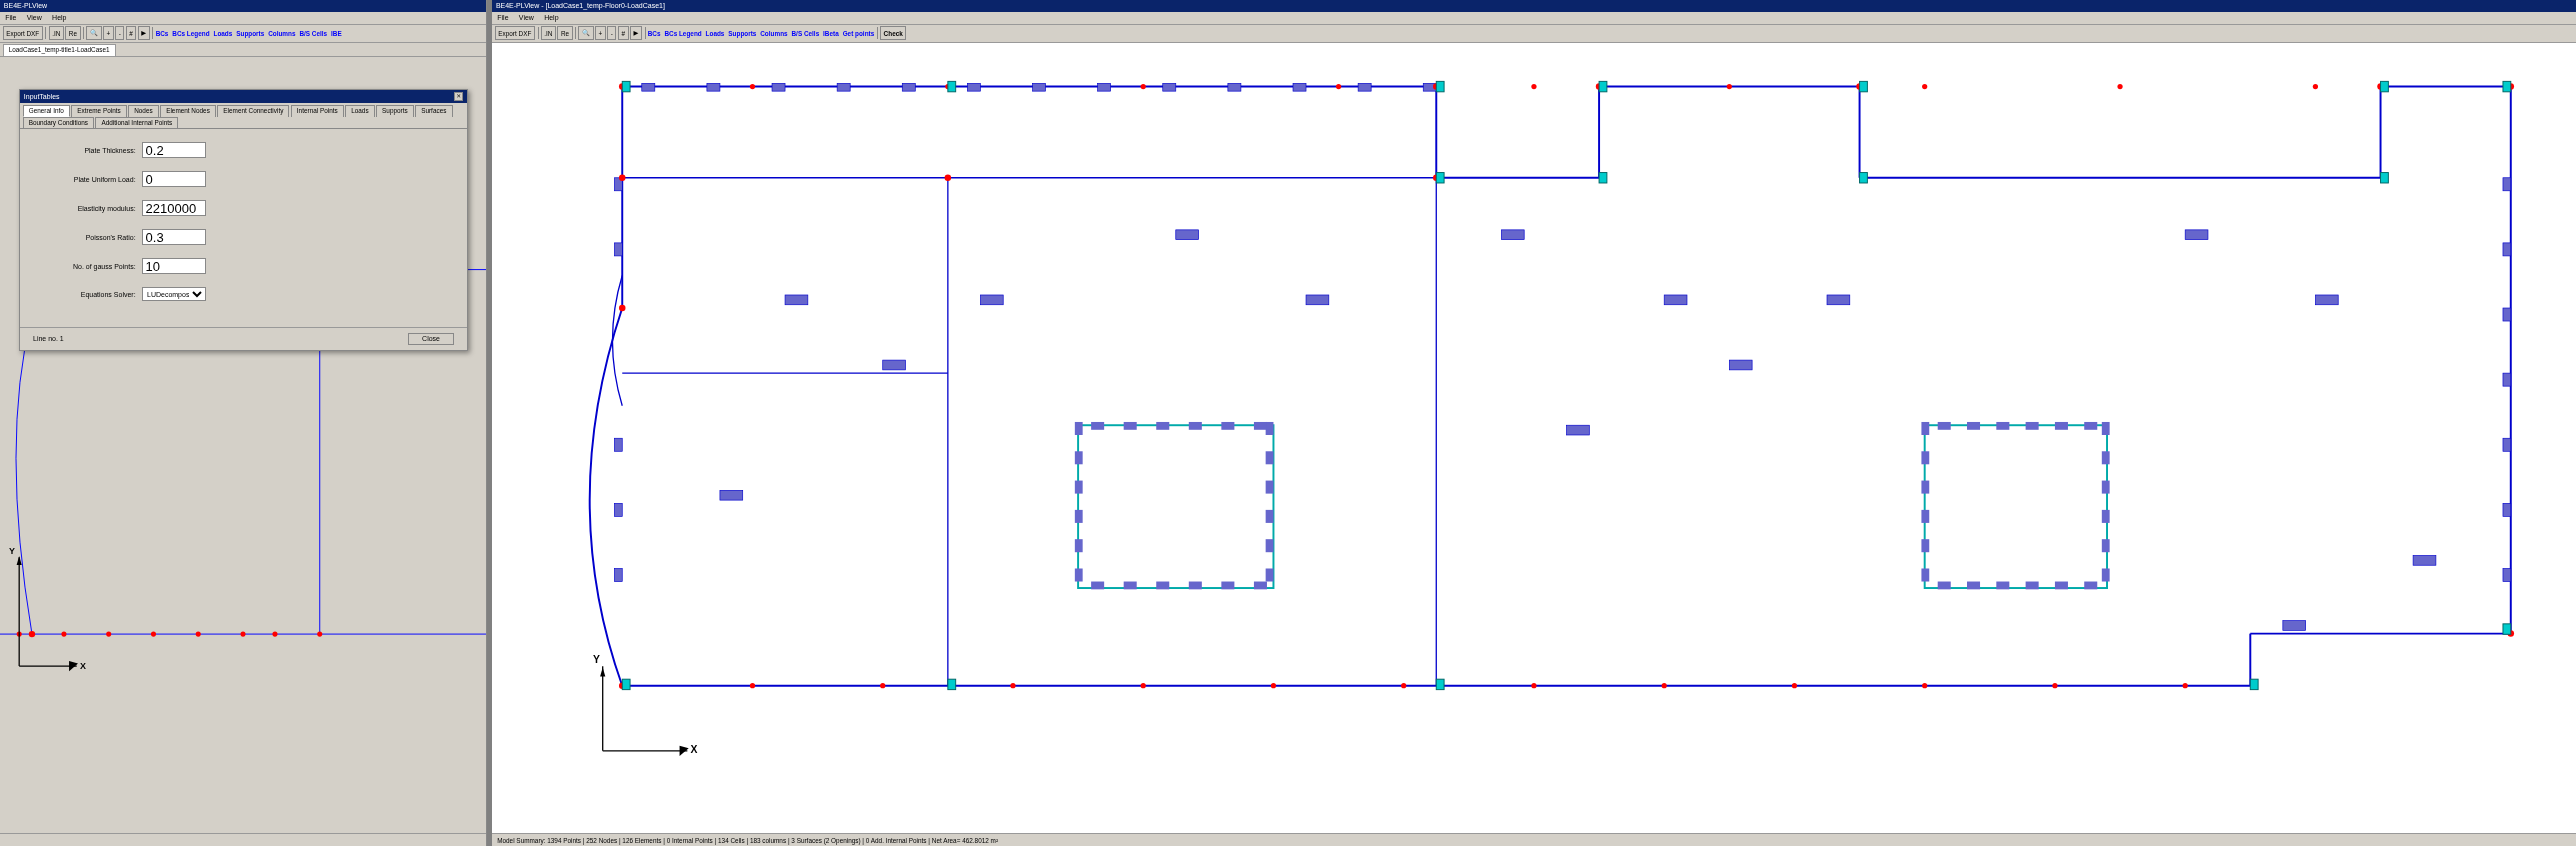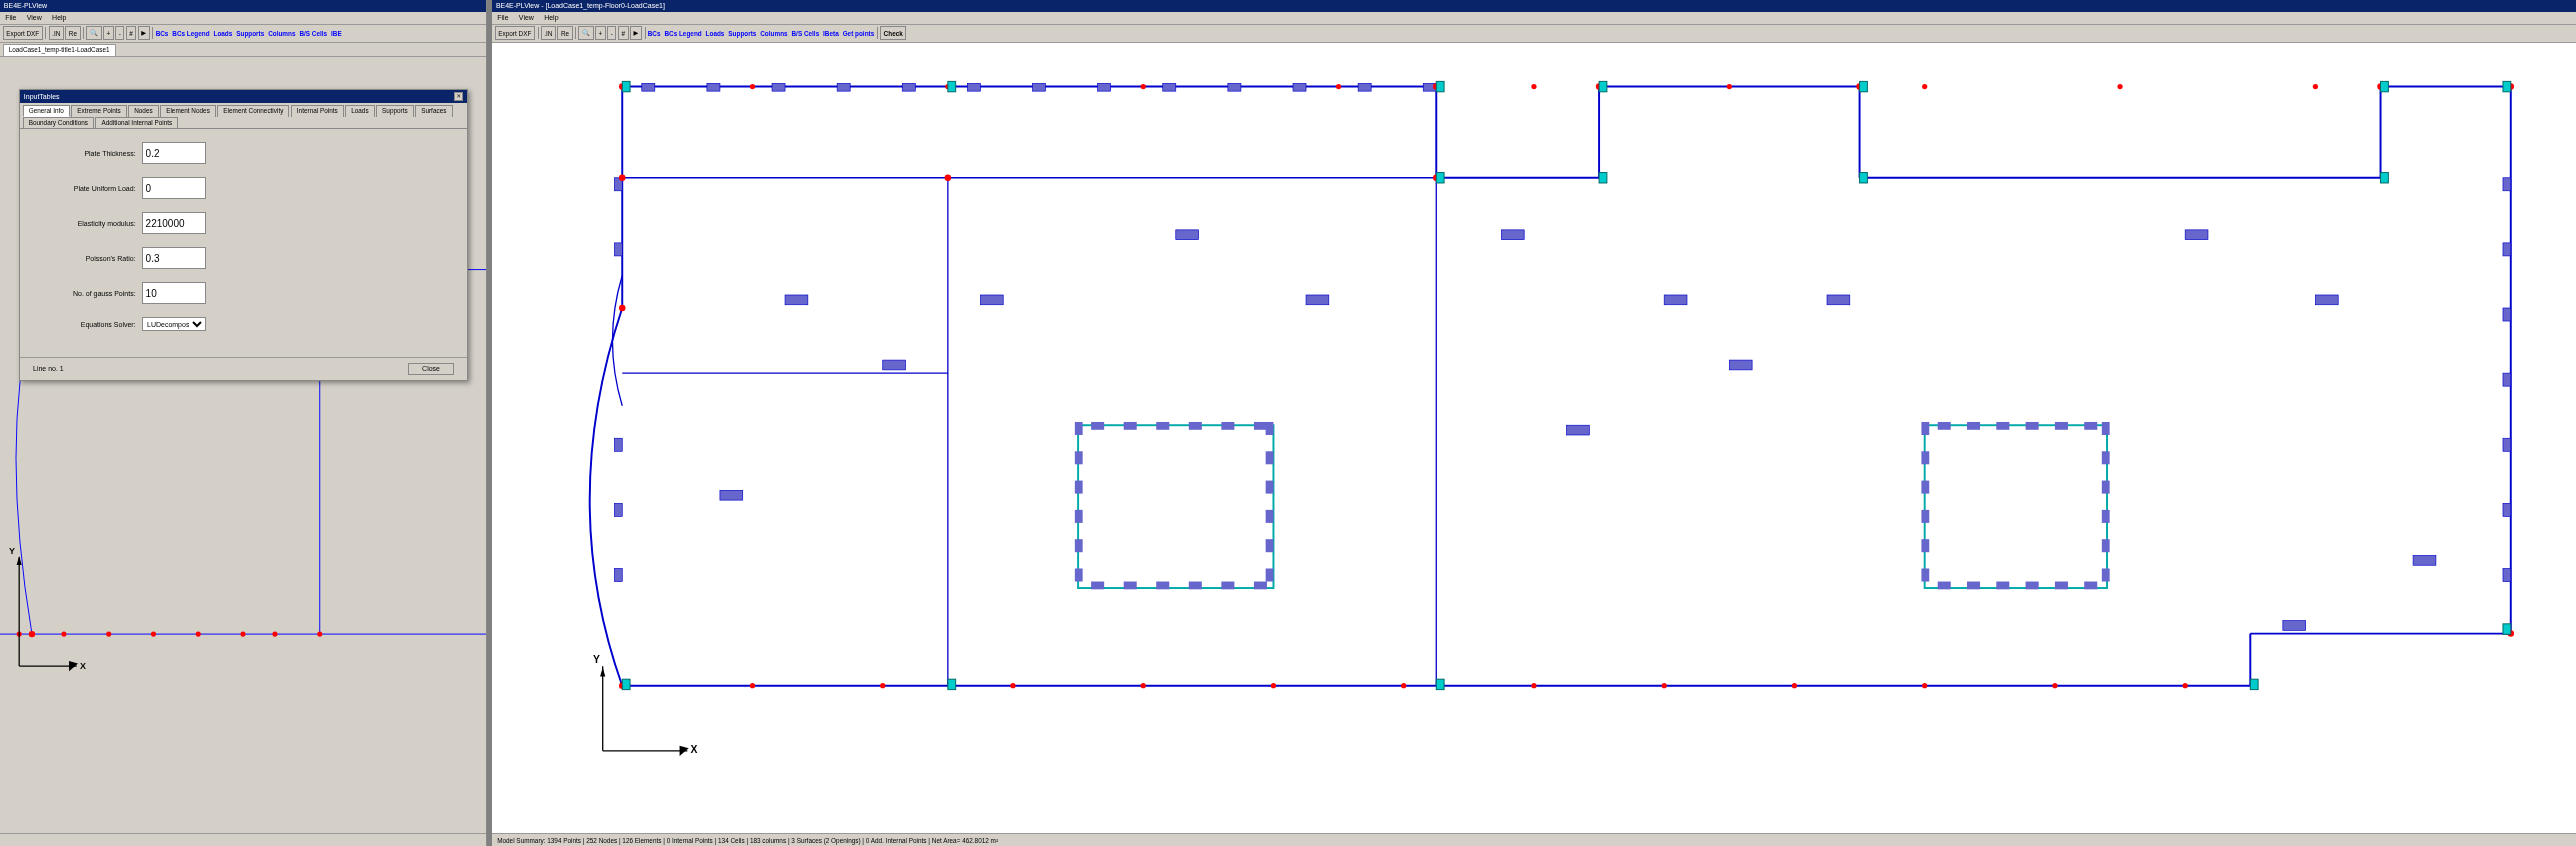--- a/index.html
+++ b/index.html
@@ -174,24 +174,24 @@
       margin-bottom: 13px;
     }
     .form-label {
       width: 103px;
       font-size: 7px;
       text-align: right;
       padding-right: 6.4px;
     }
     .form-input {
       width: 64px;
-      height: 22px;
+      height: 16px;
       border: 0.6px solid #888;
       background: white;
-      font-size: 10px;
+      font-size: 13px;
       padding: 0.6px 2.6px;
     }
     .form-select {
       width: 64px;
       height: 14px;
       border: 0.6px solid #888;
       background: white;
       font-size: 7px;
     }
     .modal-footer {

